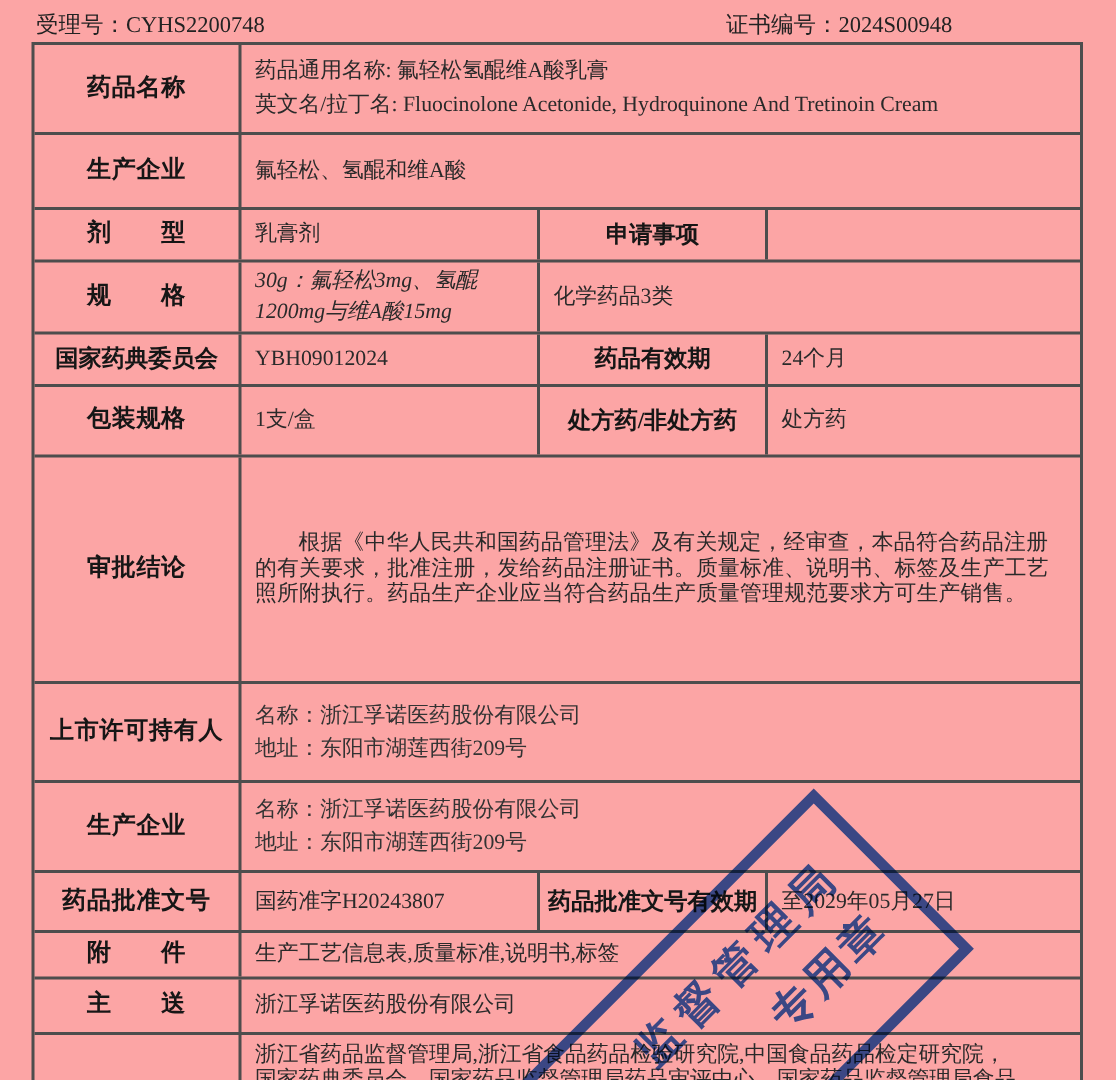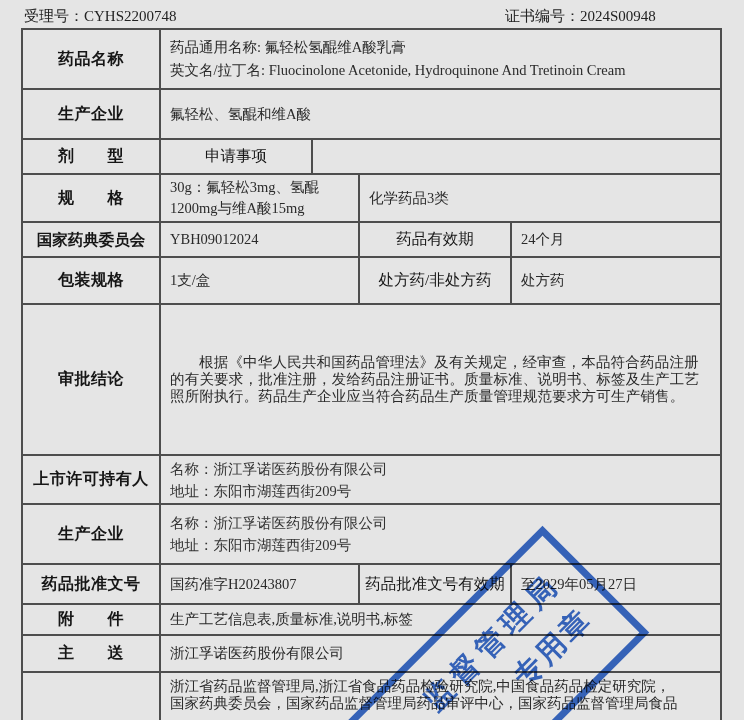--- a/index.html
+++ b/index.html
@@ -1,24 +1,24 @@
 <!DOCTYPE html>
 <html><head>
 <meta charset="utf-8">
 <style>
   html,body { margin:0; padding:0; }
   .page {
     position:relative; width:744px; height:720px;
-    background:#e5e5e5; overflow:hidden;
+    background:#fca5a5; overflow:hidden;
     font-family:"Liberation Serif","DejaVu Serif",serif;
     color:#1f1f1f;
   }
   .hdr { position:absolute; top:7px; font-size:15px; color:#222; white-space:nowrap; }
   .hdr-left  { left:24px; }
-  .hdr-right { left:505px; }
+  .hdr-right { left:484px; }
 
   .cert-table {
     position:absolute; left:21px; top:28px; width:701px;
     border:2px solid #4d4d4d; box-sizing:border-box;
     background:transparent;
   }
   .tr { display:flex; box-sizing:border-box; border-bottom:2px solid #4d4d4d; }
   .tr.last { border-bottom:none; }
   .cell {
     box-sizing:border-box; border-right:2px solid #4d4d4d;
@@ -26,28 +26,28 @@
     overflow:hidden;
   }
   .cell.end { border-right:none; }
   .lbl {
     width:138px; flex:none; align-items:center;
     font-weight:bold; font-size:16px; text-align:center;
     color:#161616; letter-spacing:0.5px; line-height:1.15;
   }
   .lbl.n { font-size:15.5px; letter-spacing:0; }
   .c2 { width:199px; flex:none; }
-  .c3 { width:152px; flex:none; align-items:center; font-weight:normal; font-size:15.5px; text-align:center; color:#161616; }
+  .c3 { width:152px; flex:none; align-items:center; font-weight:bold; font-size:15.5px; text-align:center; color:#161616; }
   .c4 { width:208px; flex:none; }
   .val { padding:2px 9px; font-size:14.5px; color:#2a2a2a; line-height:1.3; }
   .val.wide { flex:1; }
   .two-line .ln { line-height:23px; }
   .addr .ln { line-height:22px; color:#333; }
   .concl { text-indent:2em; line-height:1.18; letter-spacing:0.2px; padding:2px 9px; }
-  .multiline { line-height:1.45; }
+  .multiline { line-height:1.45;font-style:italic; }
   .cs .val { padding-top:5px; justify-content:flex-start; }
   .cs { align-items:stretch; }
   .cs .ln { line-height:17px; }
 
   
   .stamp-rect {
     position:absolute; left:347px; top:607px; width:291px; height:151px;
     border:7px solid #2a60c8; box-sizing:border-box;
     transform:translate(-50%,-50%) rotate(-45deg);
     left:493px; top:682px;
@@ -82,20 +82,21 @@
       </div>
     </div>
 
     <div class="tr" style="height:50px">
       <div class="cell lbl">生产企业</div>
       <div class="cell end val wide">氟轻松、氢醌和维A酸</div>
     </div>
 
     <div class="tr" style="height:35px">
       <div class="cell lbl">剂　　型</div>
+      <div class="cell c2 val">乳膏剂</div>
       <div class="cell c3">申请事项</div>
     </div>
 
     <div class="tr" style="height:48px">
       <div class="cell lbl">规　　格</div>
       <div class="cell c2 val multiline">30g：氟轻松3mg、氢醌1200mg与维A酸15mg</div>
       <div class="cell end c4 val">化学药品3类</div>
     </div>
 
     <div class="tr" style="height:35px">
@@ -110,21 +111,21 @@
       <div class="cell c2 val">1支/盒</div>
       <div class="cell c3">处方药/非处方药</div>
       <div class="cell end c4 val">处方药</div>
     </div>
 
     <div class="tr" style="height:151px">
       <div class="cell lbl">审批结论</div>
       <div class="cell end val wide concl">根据《中华人民共和国药品管理法》及有关规定，经审查，本品符合药品注册的有关要求，批准注册，发给药品注册证书。质量标准、说明书、标签及生产工艺照所附执行。药品生产企业应当符合药品生产质量管理规范要求方可生产销售。</div>
     </div>
 
-    <div class="tr" style="height:49px">
+    <div class="tr" style="height:66px">
       <div class="cell lbl">上市许可持有人</div>
       <div class="cell end val wide addr">
         <div class="ln">名称：浙江孚诺医药股份有限公司</div>
         <div class="ln">地址：东阳市湖莲西街209号</div>
       </div>
     </div>
 
     <div class="tr" style="height:60px">
       <div class="cell lbl">生产企业</div>
       <div class="cell end val wide addr">

